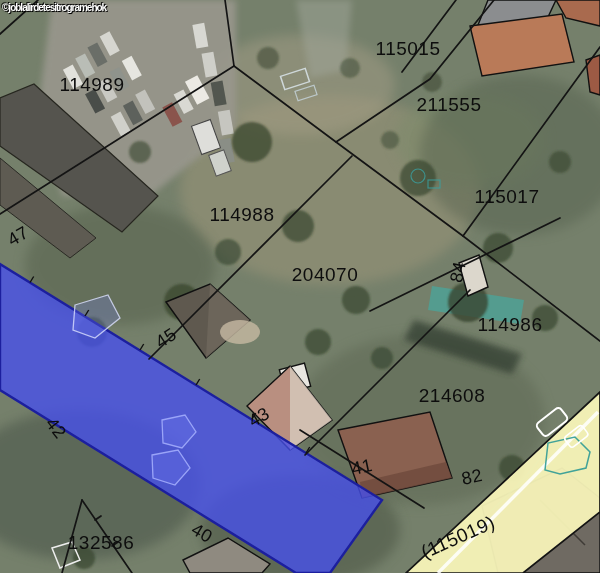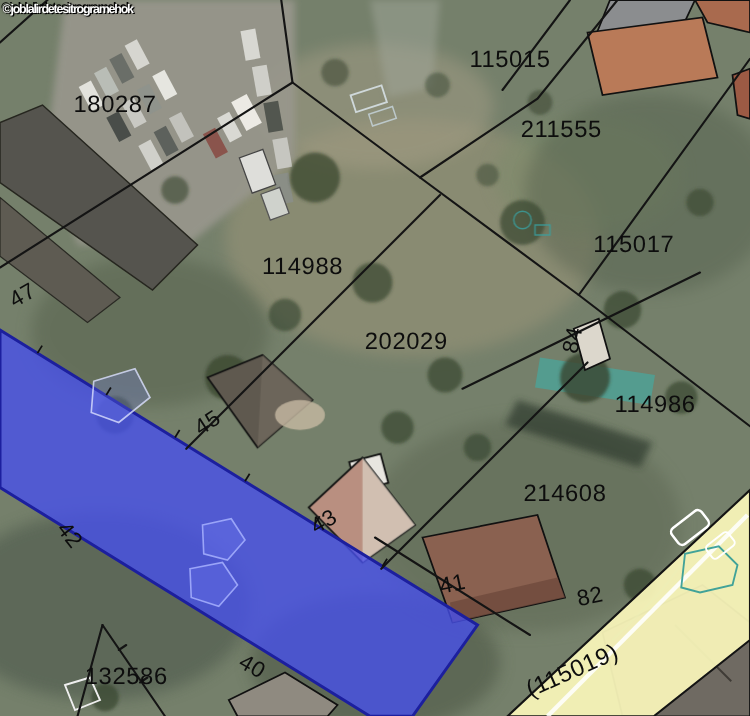--- a/index.html
+++ b/index.html
@@ -181,24 +181,24 @@
       <path d="M82,500 L132,573"></path>
       <path d="M95,520 l6,-4"></path>
         <path d="M112,546 l6,-4"></path>
     </g>
   </svg>
 
   <div id="labels">
       <div class="label parcel" style="left: 363px; top: 48px; margin-left: 45px; --rot: 0deg;">115015</div>
       <div class="label parcel" style="left: 449px; top: 104px; --rot: 0deg;">211555</div>
       <div class="label parcel" style="left: 507px; top: 196px; --rot: 0deg;">115017</div>
-      <div class="label parcel" style="left: 92px; top: 84px; --rot: 0deg;">180287</div>
+      <div class="label parcel" style="left: 92px; top: 84px; --rot: 0deg;">114989</div>
       <div class="label parcel" style="left: 242px; top: 214px; text-align: center; --rot: 0deg;">114988</div>
-      <div class="label parcel" style="left: 325px; top: 274px; --rot: 0deg;">202029</div>
-      <div class="label parcel" style="left: 524px; top: 324px; text-align: right; --rot: 0deg;">114986</div>
+      <div class="label parcel" style="left: 325px; top: 274px; --rot: 0deg;">204070</div>
+      <div class="label parcel" style="left: 510px; top: 324px; text-align: right; --rot: 0deg;">114986</div>
       <div class="label parcel" style="left: 452px; top: 395px; --rot: 0deg;">214608</div>
       <div class="label parcel" style="left: 101px; top: 542px; --rot: 0deg;">132586</div>
       <div class="label parcel" style="left: 458px; top: 537px; --rot: -24deg;">(115019)</div>
       <div class="label house" style="left: 18px; top: 236px; --rot: -30deg;">47</div>
       <div class="label house" style="left: 166px; top: 338px; --rot: -33deg;">45</div>
       <div class="label house" style="left: 259px; top: 417px; --rot: -30deg;">43</div>
       <div class="label house" style="left: 362px; top: 467px; --rot: -12deg;">41</div>
       <div class="label house" style="left: 56px; top: 428px; --rot: 52deg;">42</div>
       <div class="label house" style="left: 202px; top: 533px; --rot: 30deg;">40</div>
       <div class="label house" style="left: 472px; top: 477px; --rot: -12deg;">82</div>

